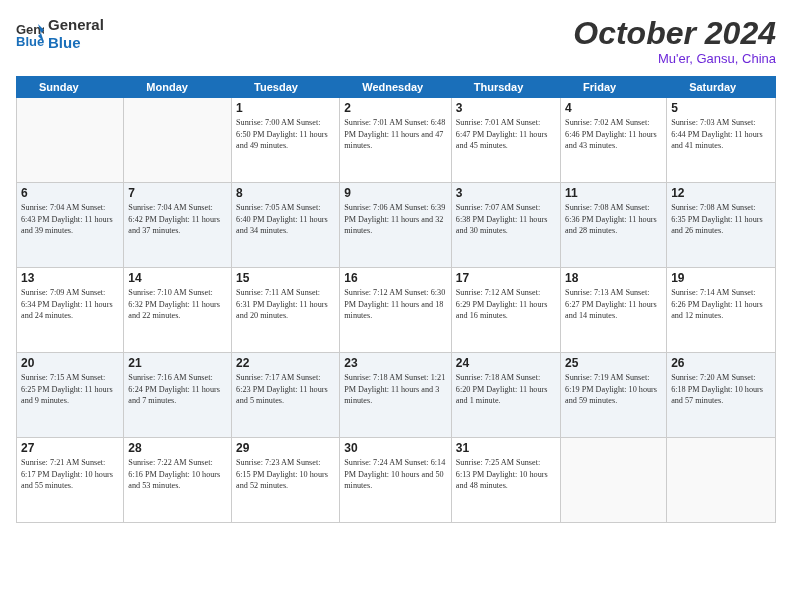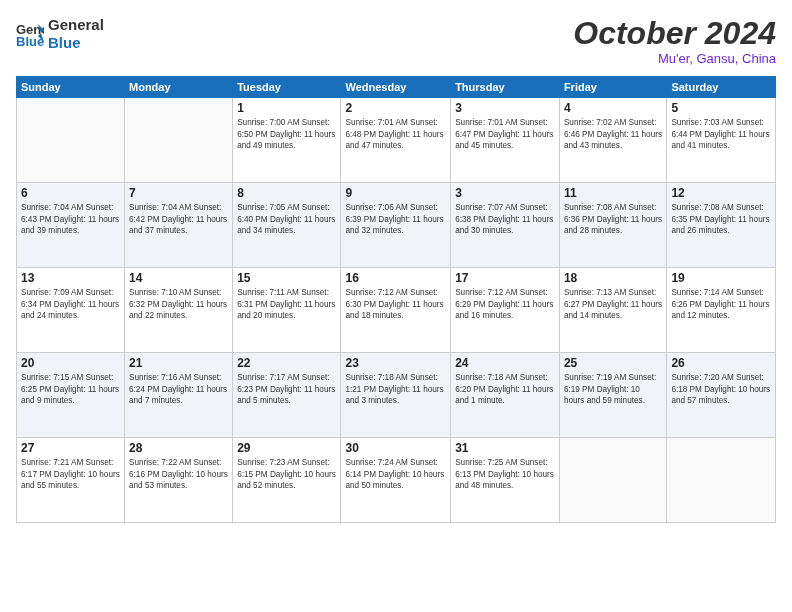--- a/index.html
+++ b/index.html
@@ -47,21 +47,21 @@
     }
     .calendar {
       width: 100%;
       border-collapse: collapse;
       font-size: 9px;
     }
     .calendar thead th {
       background: #1a6fba;
       color: #fff;
       text-align: left;
-      padding: 4px 4px;
+      padding: 4px 22px;
       font-size: 11px;
       font-weight: bold;
       border: 1px solid #1a6fba;
     }
     .calendar tbody td {
       border: 1px solid #ccc;
       vertical-align: top;
       padding: 3px 4px;
       width: 113px;
       min-height: 70px;
@@ -77,20 +77,21 @@
       font-size: 12px;
       font-weight: bold;
       color: #222;
       display: block;
       margin-bottom: 2px;
     }
     .day-info {
       font-size: 8.2px;
       color: #333;
       line-height: 1.4;
+      font-family: Liberation Serif, serif;
     }
     .empty-cell {
       background: #f9f9f9 !important;
     }
   </style>
 </head>
 <body>
 <div class="page">
 
 <div class="header">

